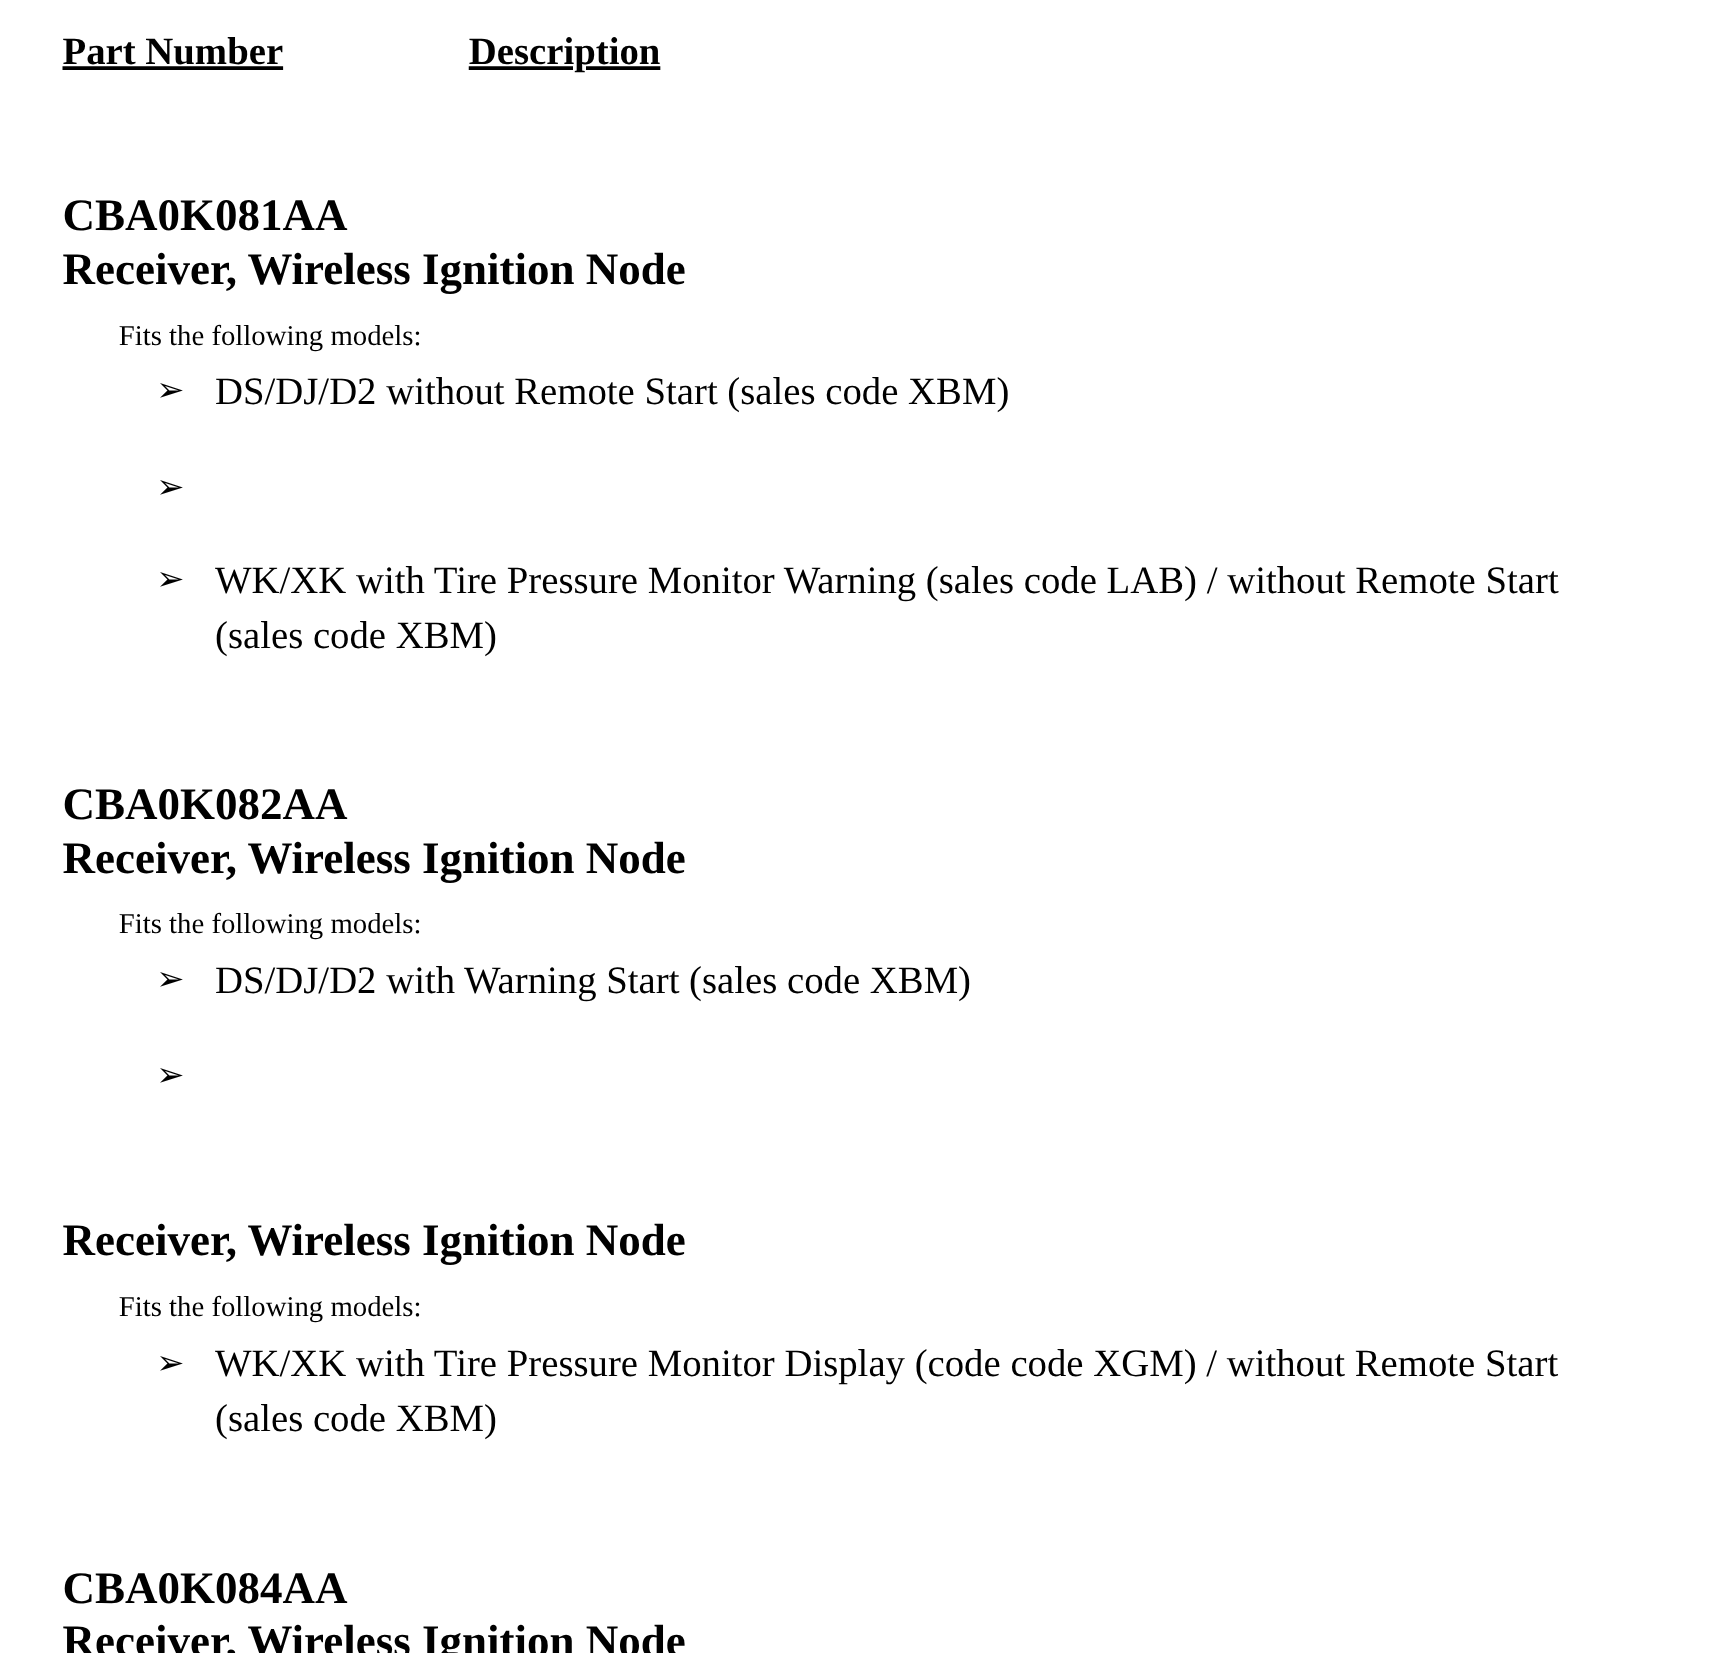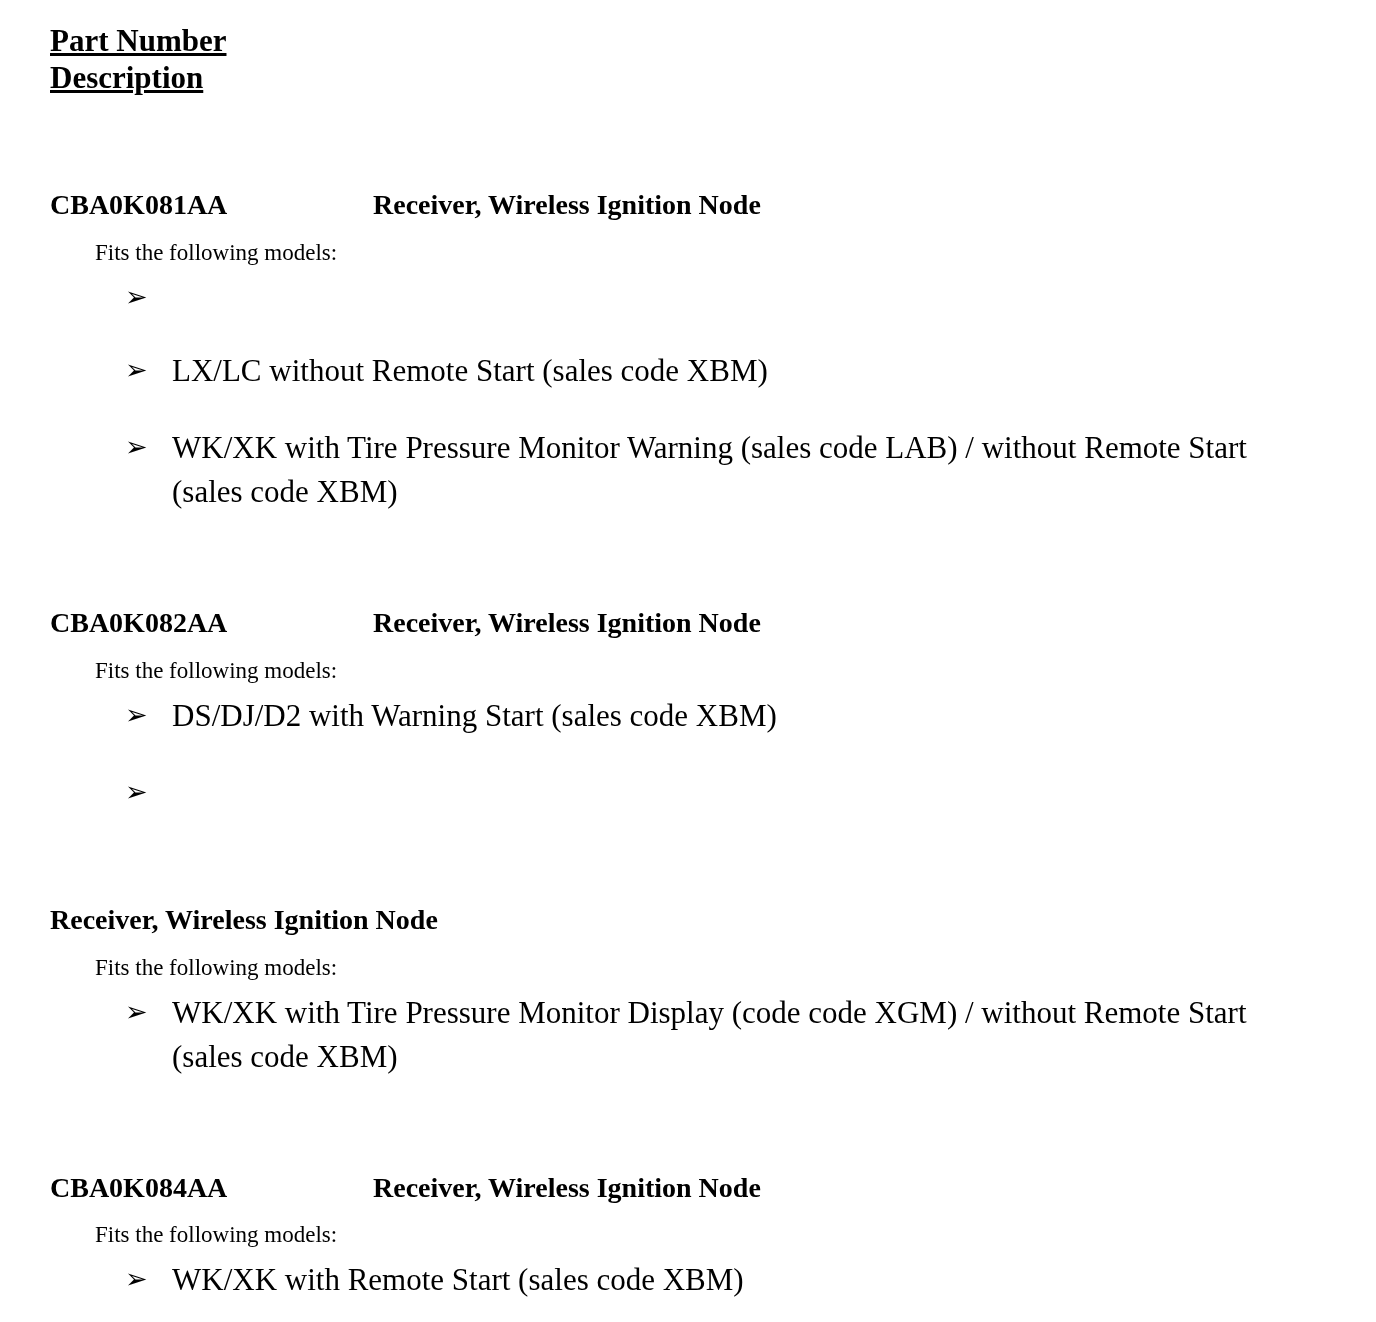--- a/index.html
+++ b/index.html
@@ -14,35 +14,35 @@
     min-height: 1322px;
     box-sizing: border-box;
     padding: 22px 40px 40px 50px;
     background: #ffffff;
   }
   .header-row {
     display: flex;
     font-weight: bold;
     font-size: 31px;
     line-height: 1.2;
-    flex-direction: column;
   }
   .header-row .col-part {
     width: 325px;
     flex-shrink: 0;
   }
   .header-row .hdr {
     text-decoration: underline;
   }
   .entry-heading {
     display: flex;
     font-weight: bold;
-    font-size: 28px;
+    font-size: 36px;
     line-height: 1.2;
     margin-top: 92px;
+    flex-direction: column;
   }
   .entry:first-of-type .entry-heading {
     margin-top: 22px;
   }
   .entry-heading .col-part {
     width: 323px;
     flex-shrink: 0;
   }
   .fits-label {
     font-size: 23px;
@@ -89,24 +89,24 @@
 
   <div class="entry">
     <div class="entry-heading">
       <div class="col-part">CBA0K081AA</div>
       <div class="col-desc">Receiver, Wireless Ignition Node</div>
     </div>
     <div class="fits-label">Fits the following models:</div>
     <ul class="model-list">
       <li class="model-item">
         <span class="bullet">➢</span>
+        <span class="model-text">DS/DJ/D2 without Remote Start (sales code XBM)</span>
       </li>
       <li class="model-item">
         <span class="bullet">➢</span>
-        <span class="model-text">LX/LC without Remote Start (sales code XBM)</span>
       </li>
       <li class="model-item">
         <span class="bullet">➢</span>
         <span class="model-text">WK/XK with Tire Pressure Monitor Warning (sales code LAB) / without Remote Start (sales code XBM)</span>
       </li>
     </ul>
   </div>
 
   <div class="entry">
     <div class="entry-heading">

